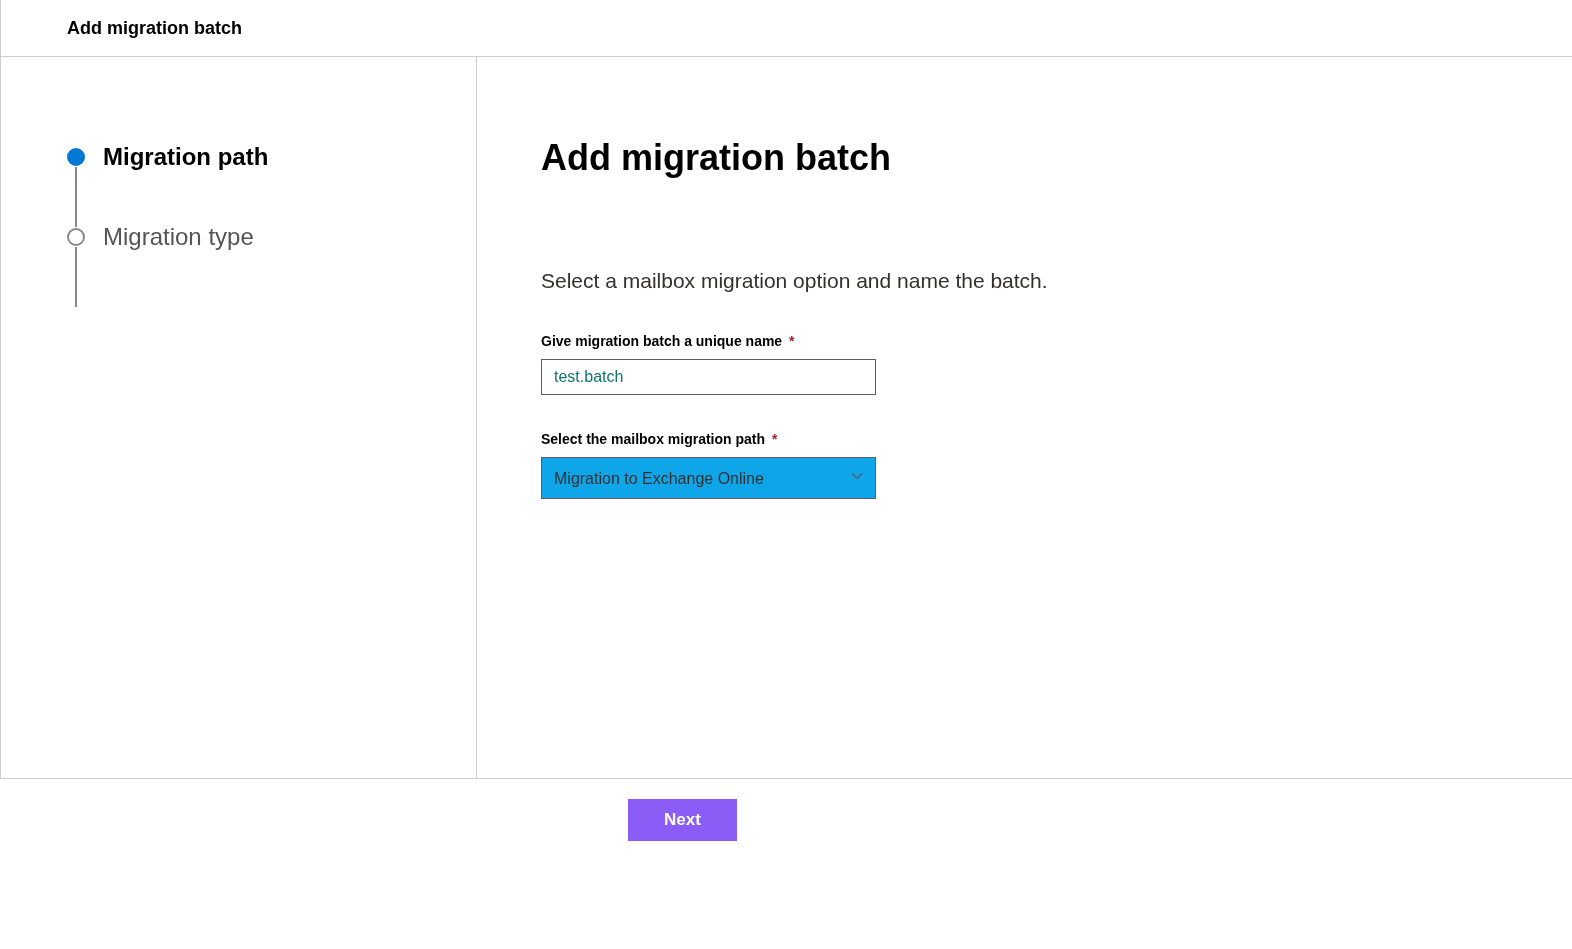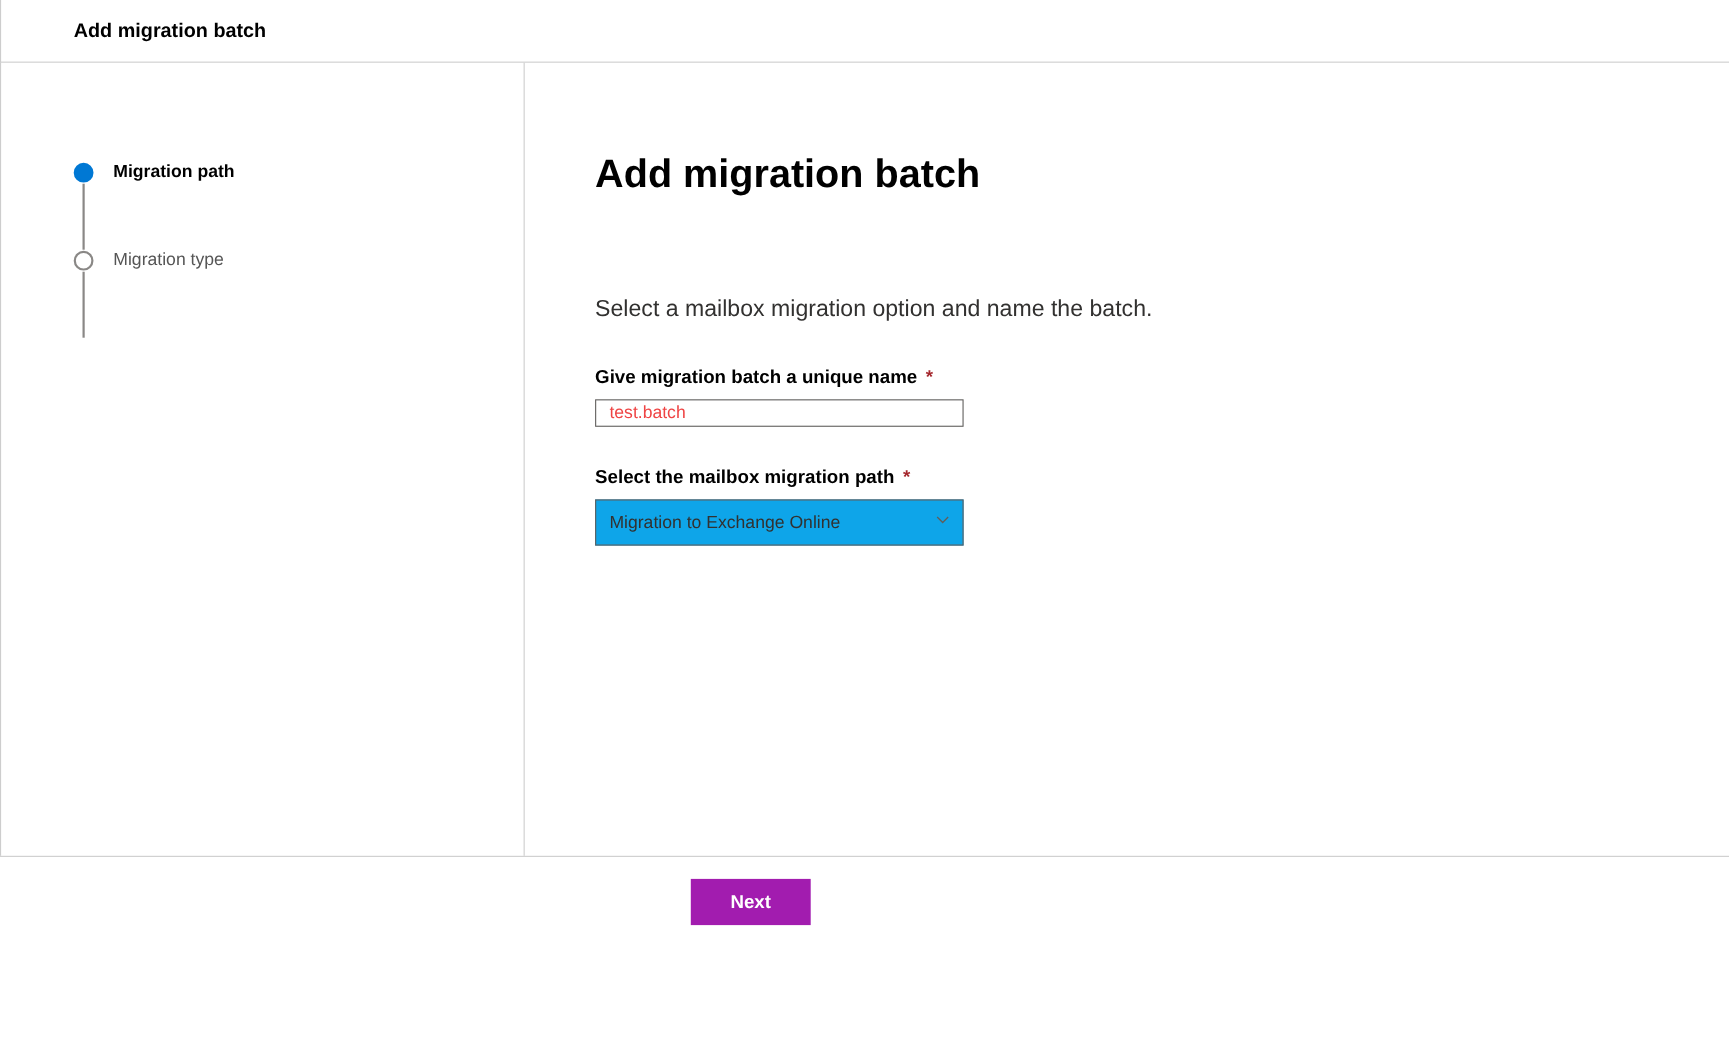--- a/index.html
+++ b/index.html
@@ -67,21 +67,21 @@
       position: absolute;
       left: 8px;
       top: 50px;
       width: 2px;
       height: 60px;
       background: #8a8886;
       z-index: 1;
     }
     .step-label {
       margin-left: 18px;
-      font-size: 16px;
+      font-size: 24px;
       color: #555;
     }
     .step.active .step-label {
       font-weight: 700;
       color: #000;
     }
     .main {
       flex: 1;
       padding-top: 80px;
       padding-left: 64px;
@@ -91,37 +91,37 @@
       font-weight: 700;
       color: #000;
       margin-bottom: 90px;
     }
     .main-subtitle {
       font-size: 21px;
       color: #323130;
       margin-bottom: 40px;
     }
     .field-label {
-      font-size: 17px;
+      font-size: 14px;
       font-weight: 700;
       color: #000;
       margin-bottom: 10px;
     }
     .required {
       color: #a4262c;
       margin-left: 3px;
     }
     .text-input {
       width: 335px;
-      height: 25px;
+      height: 36px;
       border: 1px solid #605e5c;
       padding: 0 12px;
       font-size: 16px;
       font-family: inherit;
-      color: #ef4444;
+      color: #0f766e;
       background: #ffffff;
     }
     .field-group {
       margin-bottom: 36px;
     }
     .select-wrap {
       position: relative;
       width: 335px;
     }
     .select-input {
@@ -149,21 +149,21 @@
       left: 0;
       right: 0;
       top: 778px;
       border-top: 1px solid #cdcdcd;
       display: flex;
       justify-content: flex-start;
       padding-top: 20px;
       padding-left: 628px;
     }
     .next-button {
-      background: #a21caf;
+      background: #8b5cf6;
       color: #ffffff;
       border: none;
       font-size: 17px;
       font-weight: 600;
       padding: 11px 36px;
       cursor: pointer;
       font-family: inherit;
     }
   </style>
 </head>

